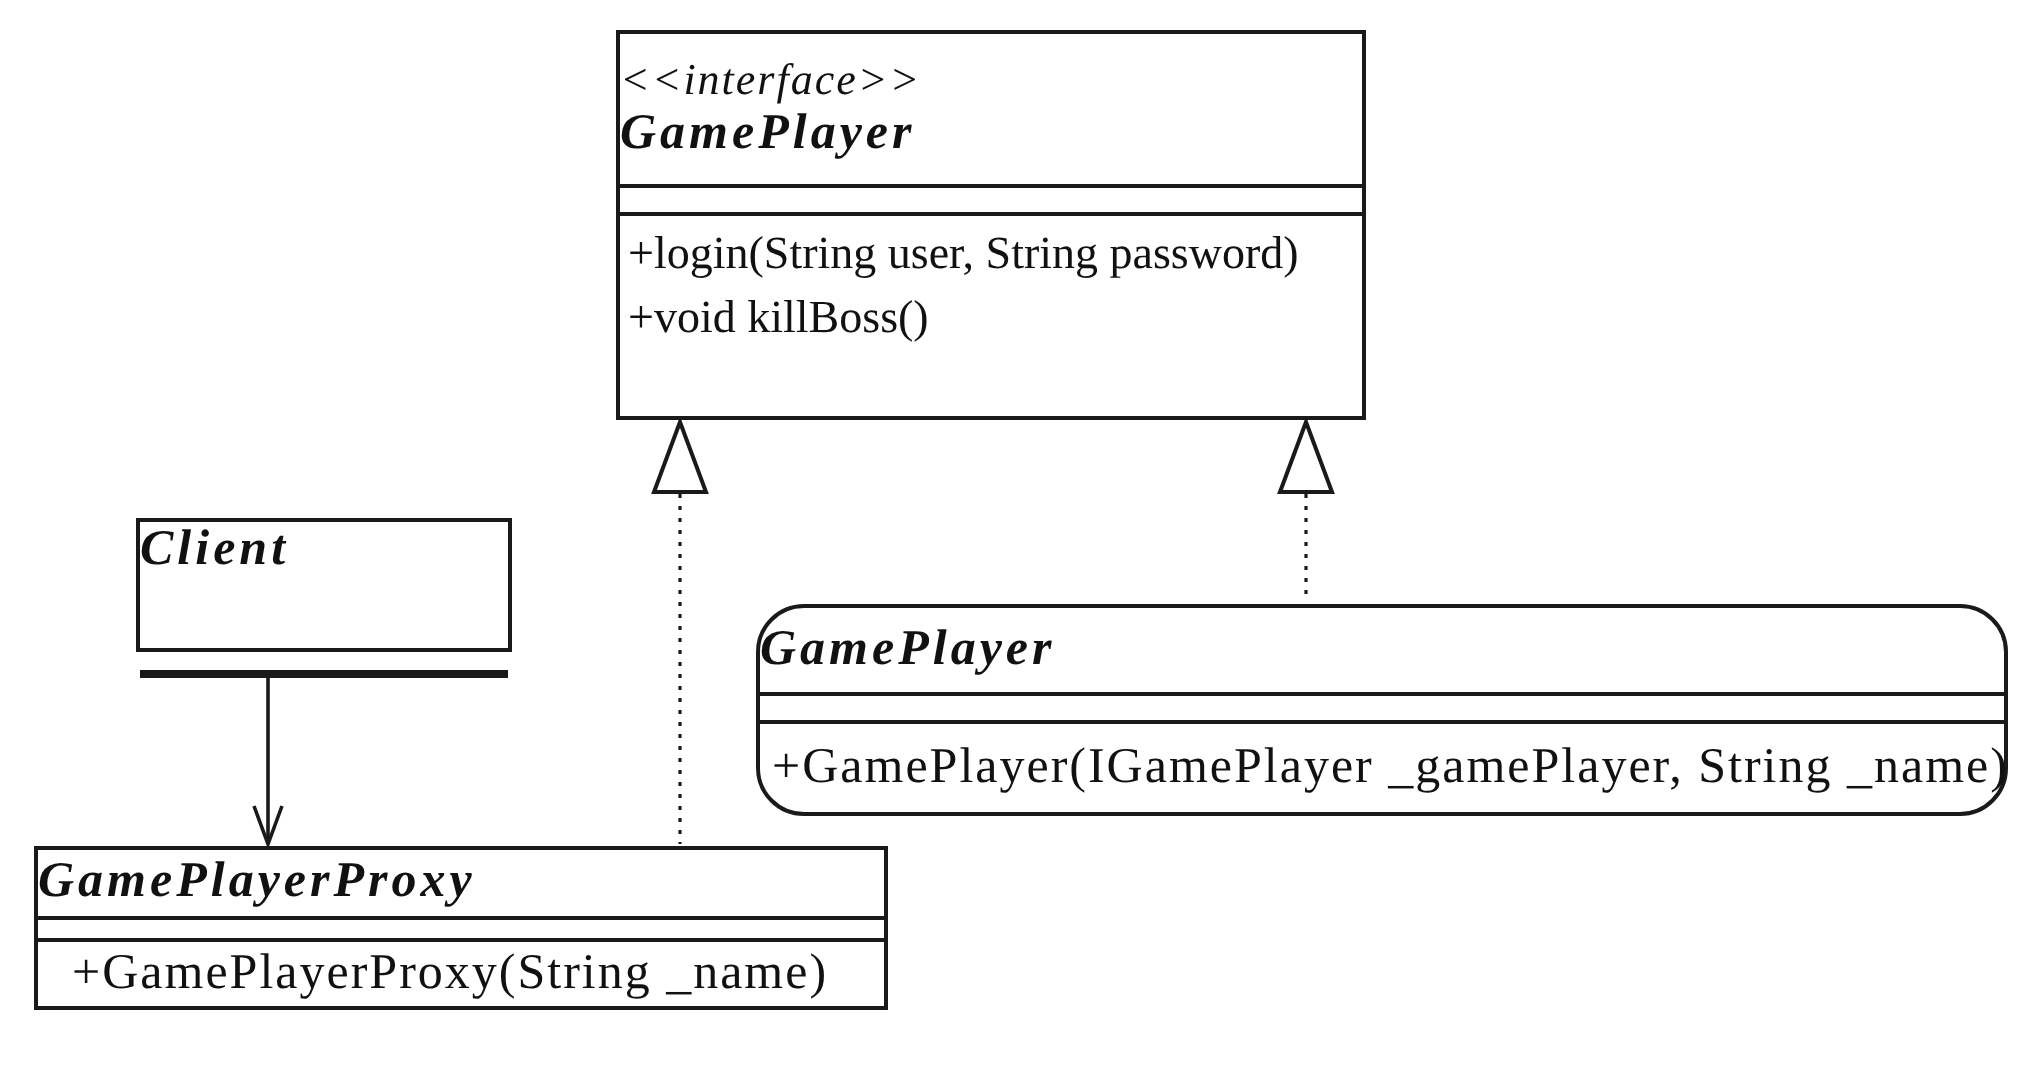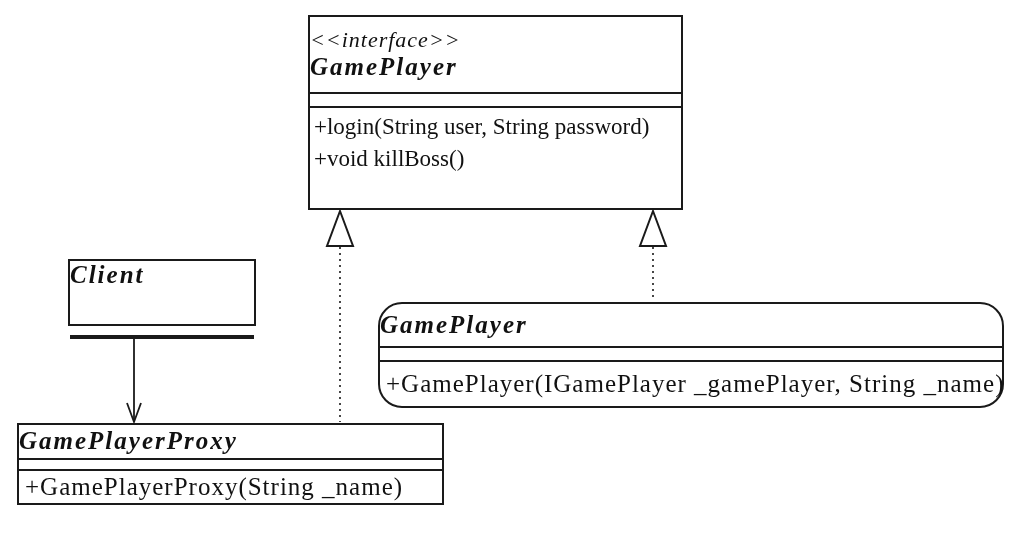--- a/index.html
+++ b/index.html
@@ -109,21 +109,21 @@
     <div class="methods-compartment centered" style="padding-left:6px;">
       <div class="method-line big">+GamePlayer(IGamePlayer _gamePlayer, String _name)</div>
     </div>
   </div>
 
   <div class="uml-box" style="left:17px; top:423px; width:427px; height:82px;">
     <div class="title-compartment" style="height:42px;">
       <div class="class-name">GamePlayerProxy</div>
     </div>
     <div class="attr-compartment" style="height:15px;"></div>
-    <div class="methods-compartment centered" style="padding-left:6px;font-family:Liberation Serif, serif;">
+    <div class="methods-compartment centered" style="padding-left:17px;font-family:Liberation Serif, serif;">
       <div class="method-line big">+GamePlayerProxy(String _name)</div>
     </div>
   </div>
 
   <svg class="edges-layer" viewBox="0 0 1014 541">
 
     <polygon points="340,211 327,246 353,246" fill="#ffffff" stroke="#1a1a1a" stroke-width="2"></polygon>
     <line x1="340" y1="247" x2="340" y2="422" stroke="#1a1a1a" stroke-width="1.6" stroke-dasharray="2 4"></line>
 
     <polygon points="653,211 640,246 666,246" fill="#ffffff" stroke="#1a1a1a" stroke-width="2"></polygon>

